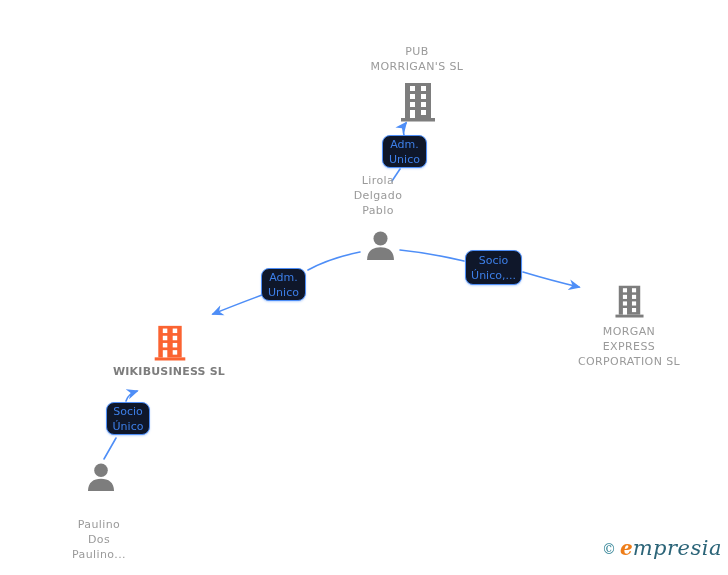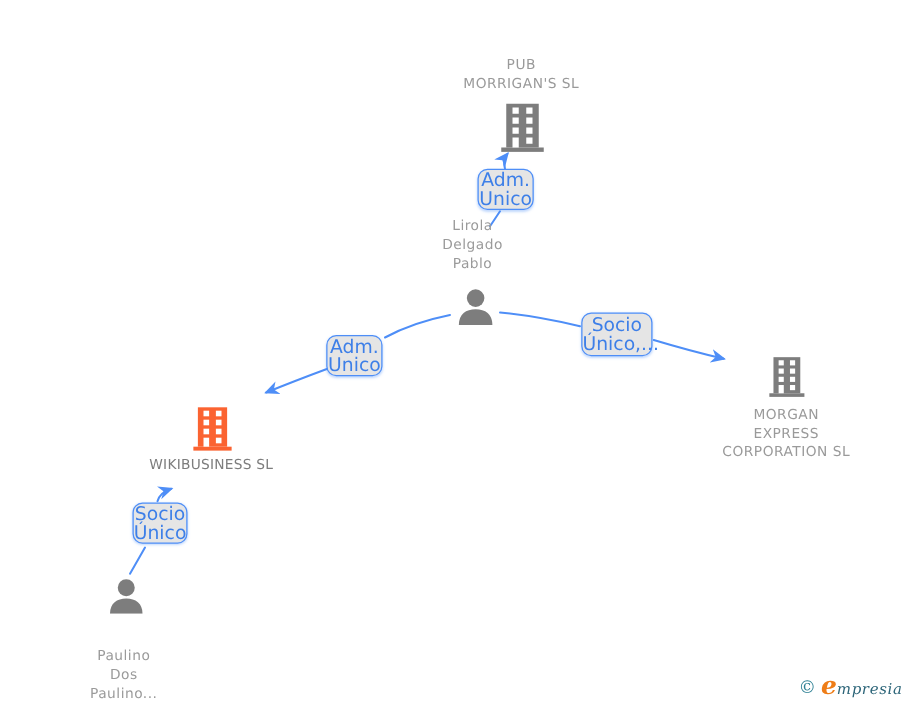--- a/index.html
+++ b/index.html
@@ -6,28 +6,28 @@
   .canvas {
     position:relative; width:728px; height:564px; background:#ffffff;
     font-family:"DejaVu Sans","Liberation Sans",sans-serif; overflow:hidden;
   }
   svg.edges { position:absolute; left:0; top:0; width:728px; height:575px; }
 
   .node-label {
     position:absolute; color:#9a9a9a; font-size:11px; line-height:15px;
     text-align:center; letter-spacing:0.4px; cursor:pointer;
   }
-  .node-label.bold { font-weight:normal; color:#7d7d7d; letter-spacing:0.2px; }
+  .node-label.bold { font-weight:bold; color:#7d7d7d; letter-spacing:0.2px; }
   .node-icon { position:absolute; cursor:pointer; }
   .node-icon svg { display:block; width:100%; height:100%; }
 
   .edge-label {
     position:absolute; box-sizing:border-box;
-    border:1.5px solid #4e8ef7; border-radius:8px; background:#e5e5e5;
-    color:#3d7fe8; font-size:15px; line-height:15px; text-align:center;
+    border:1.5px solid #4e8ef7; border-radius:8px; background:#0f172a;
+    color:#3d7fe8; font-size:11px; line-height:15px; text-align:center;
     display:flex; flex-direction:column; justify-content:center;
     box-shadow:0 1px 2px rgba(78,142,247,0.35); cursor:pointer;
   }
 
   #lbl-pub      { left:337px; top:44px;  width:160px; }
   #icon-pub     { left:398px; top:81px;  width:40px;  height:41px; }
   #lbl-lirola   { left:303px; top:173px; width:150px; }
   #icon-lirola  { left:365px; top:231px; width:31px;  height:29px; }
   #icon-morgan  { left:613px; top:284px; width:33px;  height:34px; }
   #lbl-morgan   { left:554px; top:324px; width:150px; }
@@ -41,21 +41,21 @@
   #el-2 { left:261px; top:268px; width:45px; height:33px; }
   #el-3 { left:106px; top:402px; width:44px; height:33px; }
 
   .logo {
     position:absolute; right:6px; bottom:4px;
     font-family:"DejaVu Serif","Liberation Serif",serif; font-style:italic;
     white-space:nowrap; cursor:pointer;
   }
   .logo .copy { color:#2e8194; font-style:normal; font-size:14px; margin-right:4px; vertical-align:1px; }
   .logo .brand-e { color:#ee7d18; font-size:20px; font-weight:bold; }
-  .logo .brand-rest { color:#2b6478; font-size:12px; letter-spacing:0.5px; }
+  .logo .brand-rest { color:#2b6478; font-size:21px; letter-spacing:0.5px; }
 </style>
 </head>
 <body>
 
 <div class="canvas">
 
   <svg class="edges" xmlns="http://www.w3.org/2000/svg">
     <defs>
       <marker id="arrow" viewBox="0 0 10 10" refX="8.5" refY="5" markerWidth="7.5" markerHeight="7.5" orient="auto">
         <path d="M0,0.5 L10,5 L0,9.5 L3,5 Z" fill="#4e8ef7"></path>

